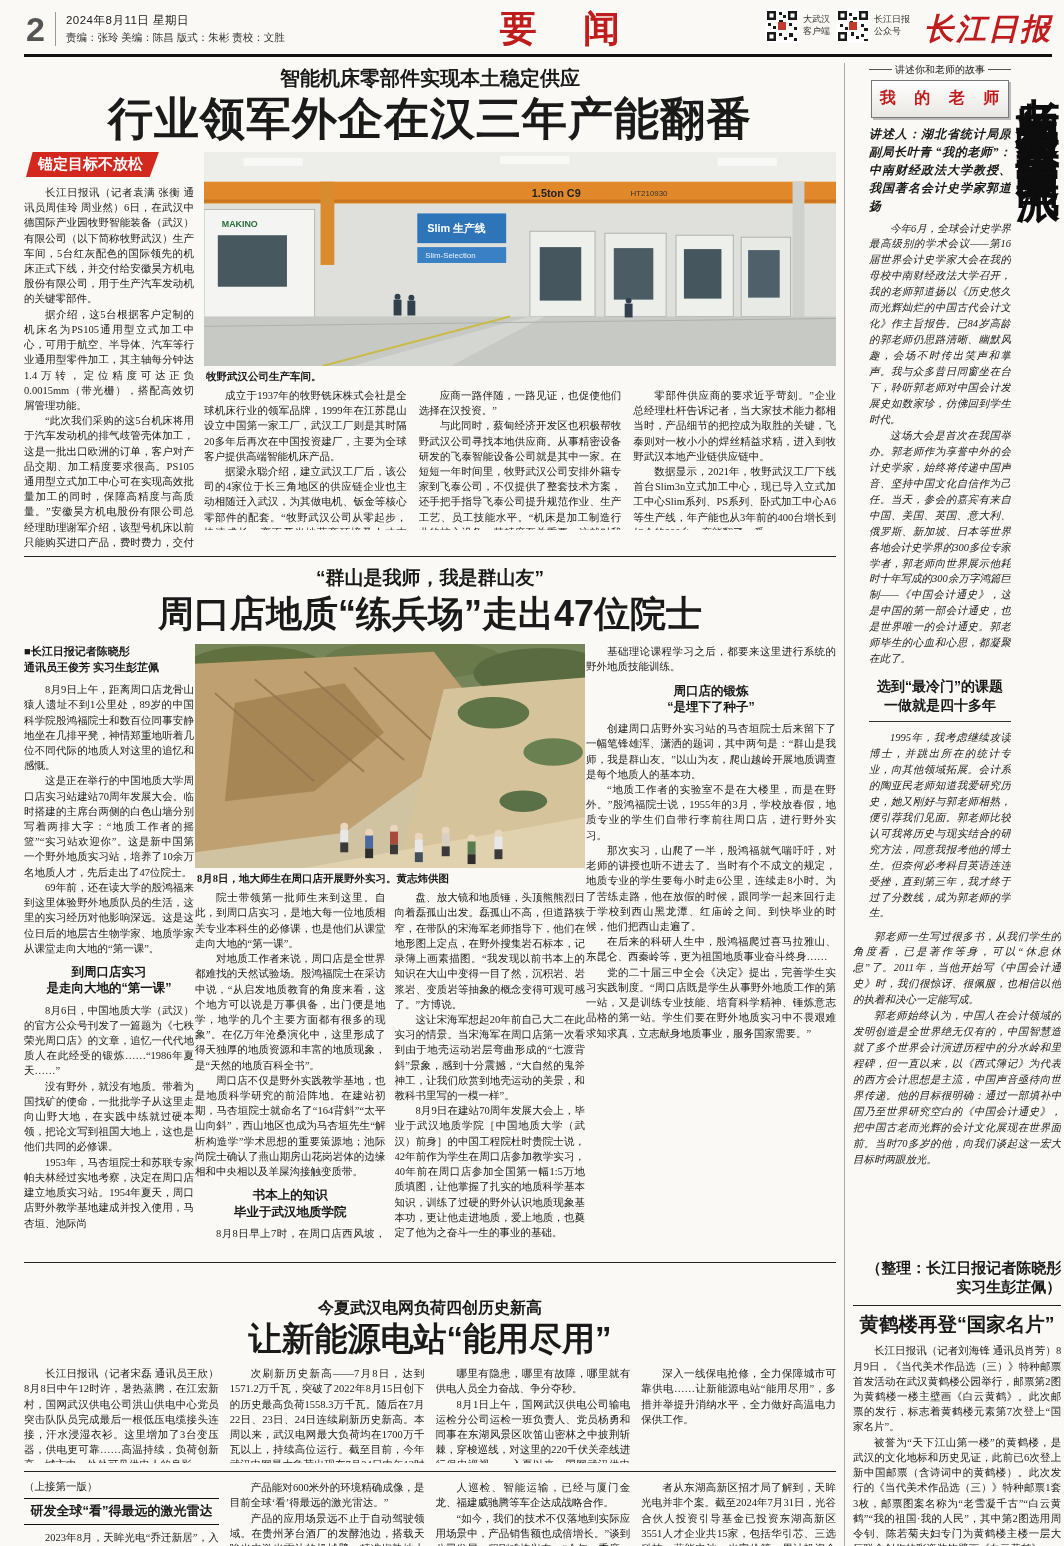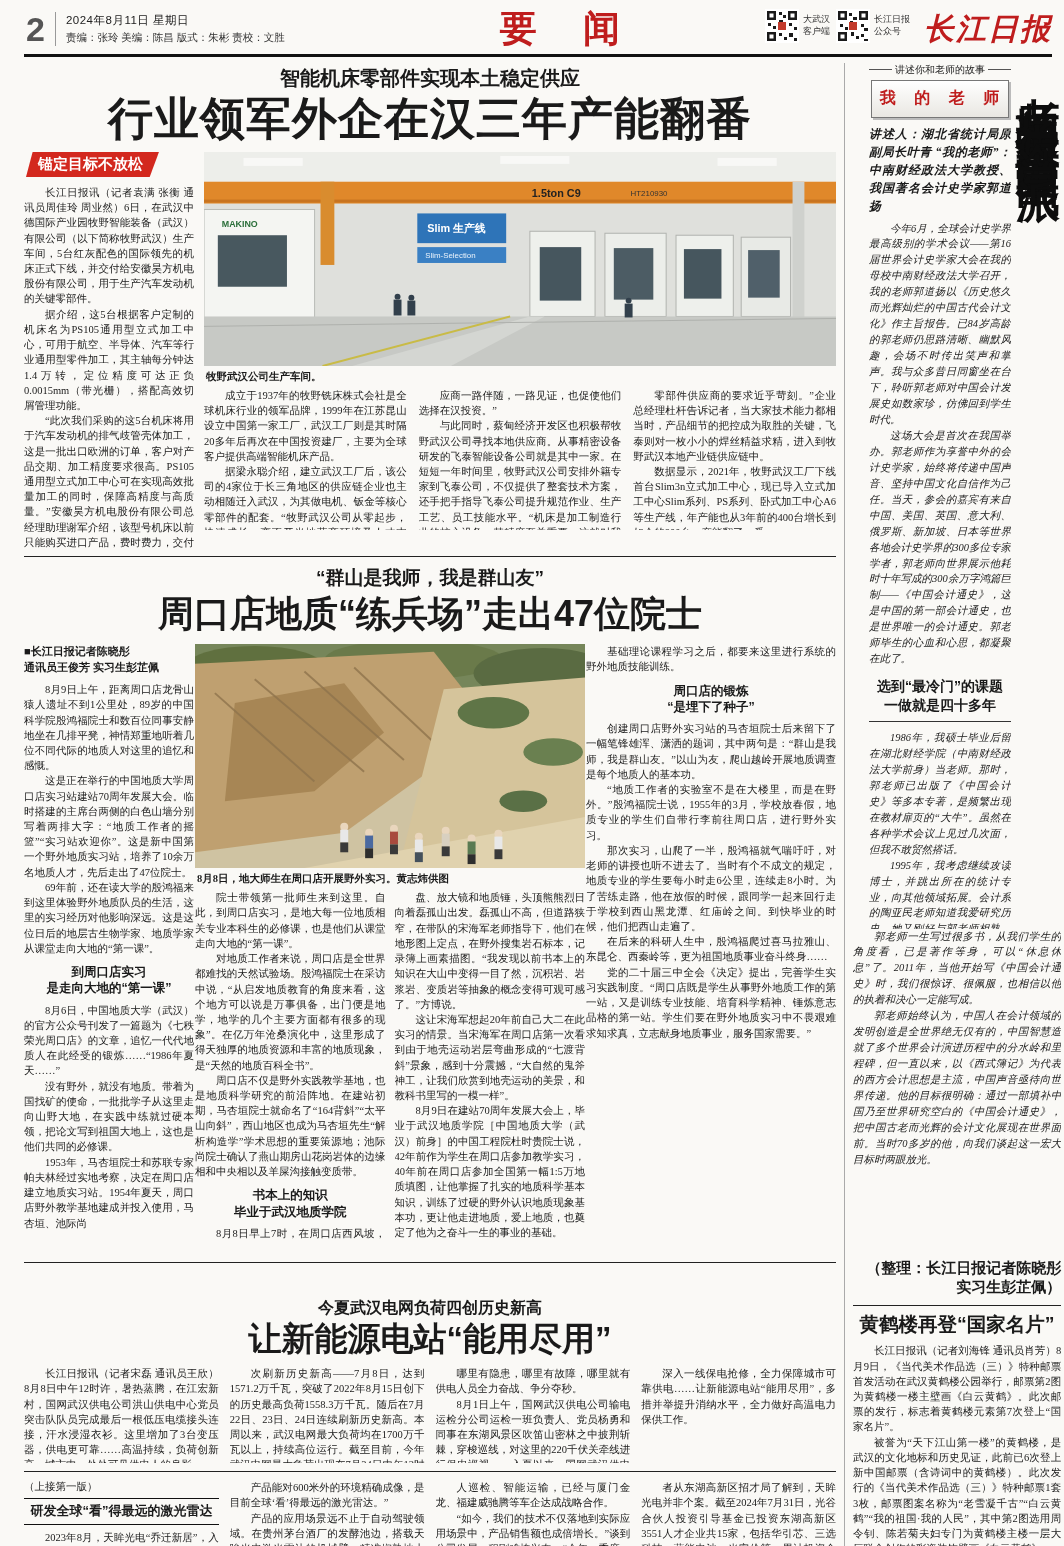--- a/index.html
+++ b/index.html
@@ -423,21 +423,20 @@
           <div class="series-box">我 的 老 师</div>
           <div class="rc-intro kai">讲述人：湖北省统计局原副局长叶青
 “我的老师”：中南财经政法大学教授、我国著名会计史学家郭道扬</div>
           <div class="body-col kai">
               <p>今年6月，全球会计史学界最高级别的学术会议——第16届世界会计史学家大会在我的母校中南财经政法大学召开，我的老师郭道扬以《历史悠久而光辉灿烂的中国古代会计文化》作主旨报告。已84岁高龄的郭老师仍思路清晰、幽默风趣，会场不时传出笑声和掌声。我与众多昔日同窗坐在台下，聆听郭老师对中国会计发展史如数家珍，仿佛回到学生时代。</p>
               <p>这场大会是首次在我国举办。郭老师作为享誉中外的会计史学家，始终将传递中国声音、坚持中国文化自信作为己任。当天，参会的嘉宾有来自中国、美国、英国、意大利、俄罗斯、新加坡、日本等世界各地会计史学界的300多位专家学者，郭老师向世界展示他耗时十年写成的300余万字鸿篇巨制——《中国会计通史》，这是中国的第一部会计通史，也是世界唯一的会计通史。郭老师毕生的心血和心思，都凝聚在此了。</p>
             </div>
           <div class="rc-subhead">选到“最冷门”的课题
 一做就是四十多年</div>
           <div class="body-col kai">
-              <p>1986年，我硕士毕业后留在湖北财经学院（中南财经政法大学前身）当老师。那时，郭老师已出版了《中国会计史》等多本专著，是频繁出现在教材扉页的“大牛”。虽然在各种学术会议上见过几次面，但我不敢贸然搭话。</p>
               <p>1995年，我考虑继续攻读博士，并跳出所在的统计专业，向其他领域拓展。会计系的陶亚民老师知道我爱研究历史，她又刚好与郭老师相熟，便引荐我们见面。郭老师比较认可我将历史与现实结合的研究方法，同意我报考他的博士生。但奈何必考科目英语连连受挫，直到第三年，我才终于过了分数线，成为郭老师的学生。</p>
             </div>
         </div>
         <div class="v-headline">老师郭道扬十年写出会计史学中国气派</div>
       </div>
       <div class="rc-lower">
         <div class="body-col kai">
             <p>郭老师一生写过很多书，从我们学生的角度看，已是著作等身，可以“休息休息”了。2011年，当他开始写《中国会计通史》时，我们很惊讶、很佩服，也相信以他的执着和决心一定能写成。</p>
             <p>郭老师始终认为，中国人在会计领域的发明创造是全世界绝无仅有的，中国智慧造就了多个世界会计演进历程中的分水岭和里程碑，但一直以来，以《西式簿记》为代表的西方会计思想是主流，中国声音亟待向世界传递。他的目标很明确：通过一部填补中国乃至世界研究空白的《中国会计通史》，把中国古老而光辉的会计文化展现在世界面前。当时70多岁的他，向我们谈起这一宏大目标时两眼放光。</p>
           </div>

